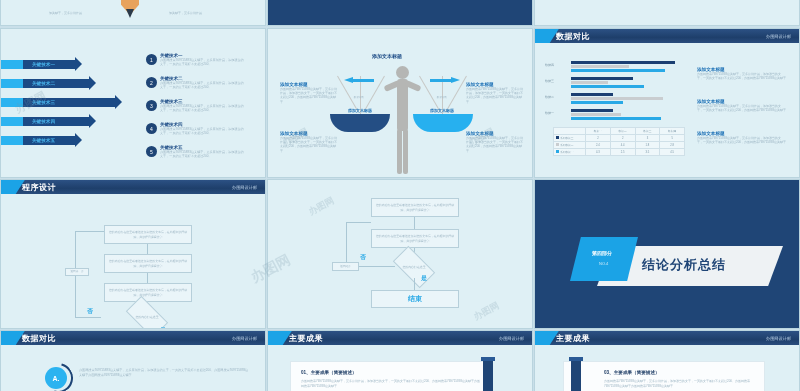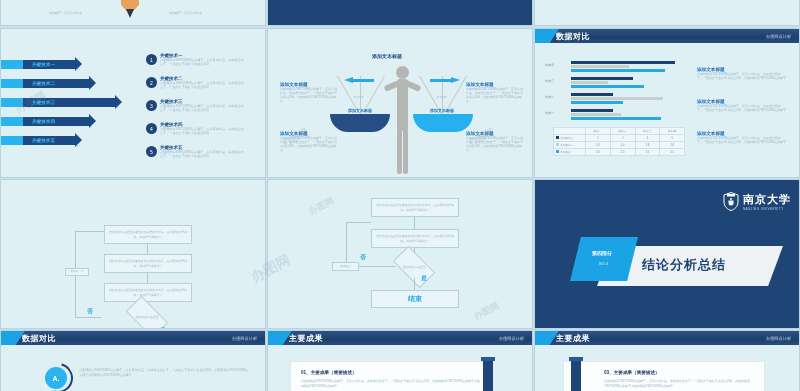--- a/index.html
+++ b/index.html
@@ -345,20 +345,26 @@
       <div class="tbox-t">添加文本标题</div>
       <div class="tbox-d">办图网搜索769715893这关键字，更多原创作品，添加适当的文字，一页的文字最好不要超过200，办图网搜索769715893这关键字</div>
     </div>
     <div style="position:absolute;left:162px;top:102px;width:90px;">
       <div class="tbox-t">添加文本标题</div>
       <div class="tbox-d">办图网搜索769715893这关键字，更多原创作品，添加适当的文字，一页的文字最好不要超过200，办图网搜索769715893这关键字</div>
     </div>
   </div>
 
   <div class="slide" style="left:0;top:179px;width:266px;height:150px;">
+    <div class="hdr">
+      <div class="hdr-bar"></div>
+      <div class="hdr-tab"></div>
+      <div class="hdr-title">程序设计</div>
+      <div class="hdr-right">办图网设计部</div>
+    </div>
 
     <div class="fbox" style="left:103px;top:45px;width:88px;height:19px;">您的内容打在这里或者通过复制您的文本后，在此框中选择粘贴，并选择只保留文字</div>
     <div class="fline" style="left:146px;top:64px;width:.8px;height:10px;"></div>
     <div class="fbox" style="left:103px;top:74px;width:88px;height:19px;">您的内容打在这里或者通过复制您的文本后，在此框中选择粘贴，并选择只保留文字</div>
     <div class="fline" style="left:146px;top:93px;width:.8px;height:10px;"></div>
     <div class="fbox" style="left:103px;top:103px;width:88px;height:19px;">您的内容打在这里或者通过复制您的文本后，在此框中选择粘贴，并选择只保留文字</div>
     <div class="fline" style="left:146px;top:122px;width:.8px;height:12px;"></div>
 
     <div class="fline" style="left:74px;top:51px;width:29px;height:.8px;"></div>
     <div class="fline" style="left:74px;top:51px;width:.8px;height:86px;"></div>
@@ -389,32 +395,20 @@
     <div class="fline" style="left:146px;top:98px;width:.8px;height:12px;"></div>
 
     <div class="fbox" style="left:103px;top:110px;width:88px;height:18px;">
       <span style="color:#29a9e6;font-weight:bold;font-size:7px;">结束</span>
     </div>
     <div class="wm2" style="left:40px;top:20px;">办图网</div>
     <div class="wm2" style="left:205px;top:125px;">办图网</div>
   </div>
 
   <div class="slide dark" style="left:534px;top:179px;width:266px;height:150px;">
-    <div class="logo-wrap" style="left:188px;top:12px;">
-      <svg width="16" height="19" viewBox="0 0 32 38">
-        <path d="M16 1 L30 6 L30 20 C30 29 23 35 16 37 C9 35 2 29 2 20 L2 6 Z" fill="none" stroke="#ffffff" stroke-width="2"></path>
-        <rect x="8" y="4" width="16" height="5" fill="#ffffff"></rect>
-        <path d="M11 17 h10 v5 a5 5 0 0 1 -10 0 z" fill="#ffffff"></path>
-        <circle cx="16" cy="14" r="2" fill="#ffffff"></circle>
-      </svg>
-      <div>
-        <div class="logo-txt">南京大学</div>
-        <div class="logo-sub">NANJING UNIVERSITY</div>
-      </div>
-    </div>
 
     <div class="sec-white" style="left:62px;top:66px;width:186px;height:40px;"></div>
     <div class="sec-cyan" style="left:35px;top:57px;width:68px;height:44px;"></div>
     <div class="sec-num1" style="left:57px;top:70px;">第四部分</div>
     <div class="sec-num2" style="left:64px;top:81px;">NO.4</div>
     <div class="sec-title" style="left:107px;top:76px;">结论分析总结</div>
   </div>
 
   <div class="slide" style="left:0;top:330px;width:266px;height:150px;">
     <div class="hdr" style="height:14px;">

